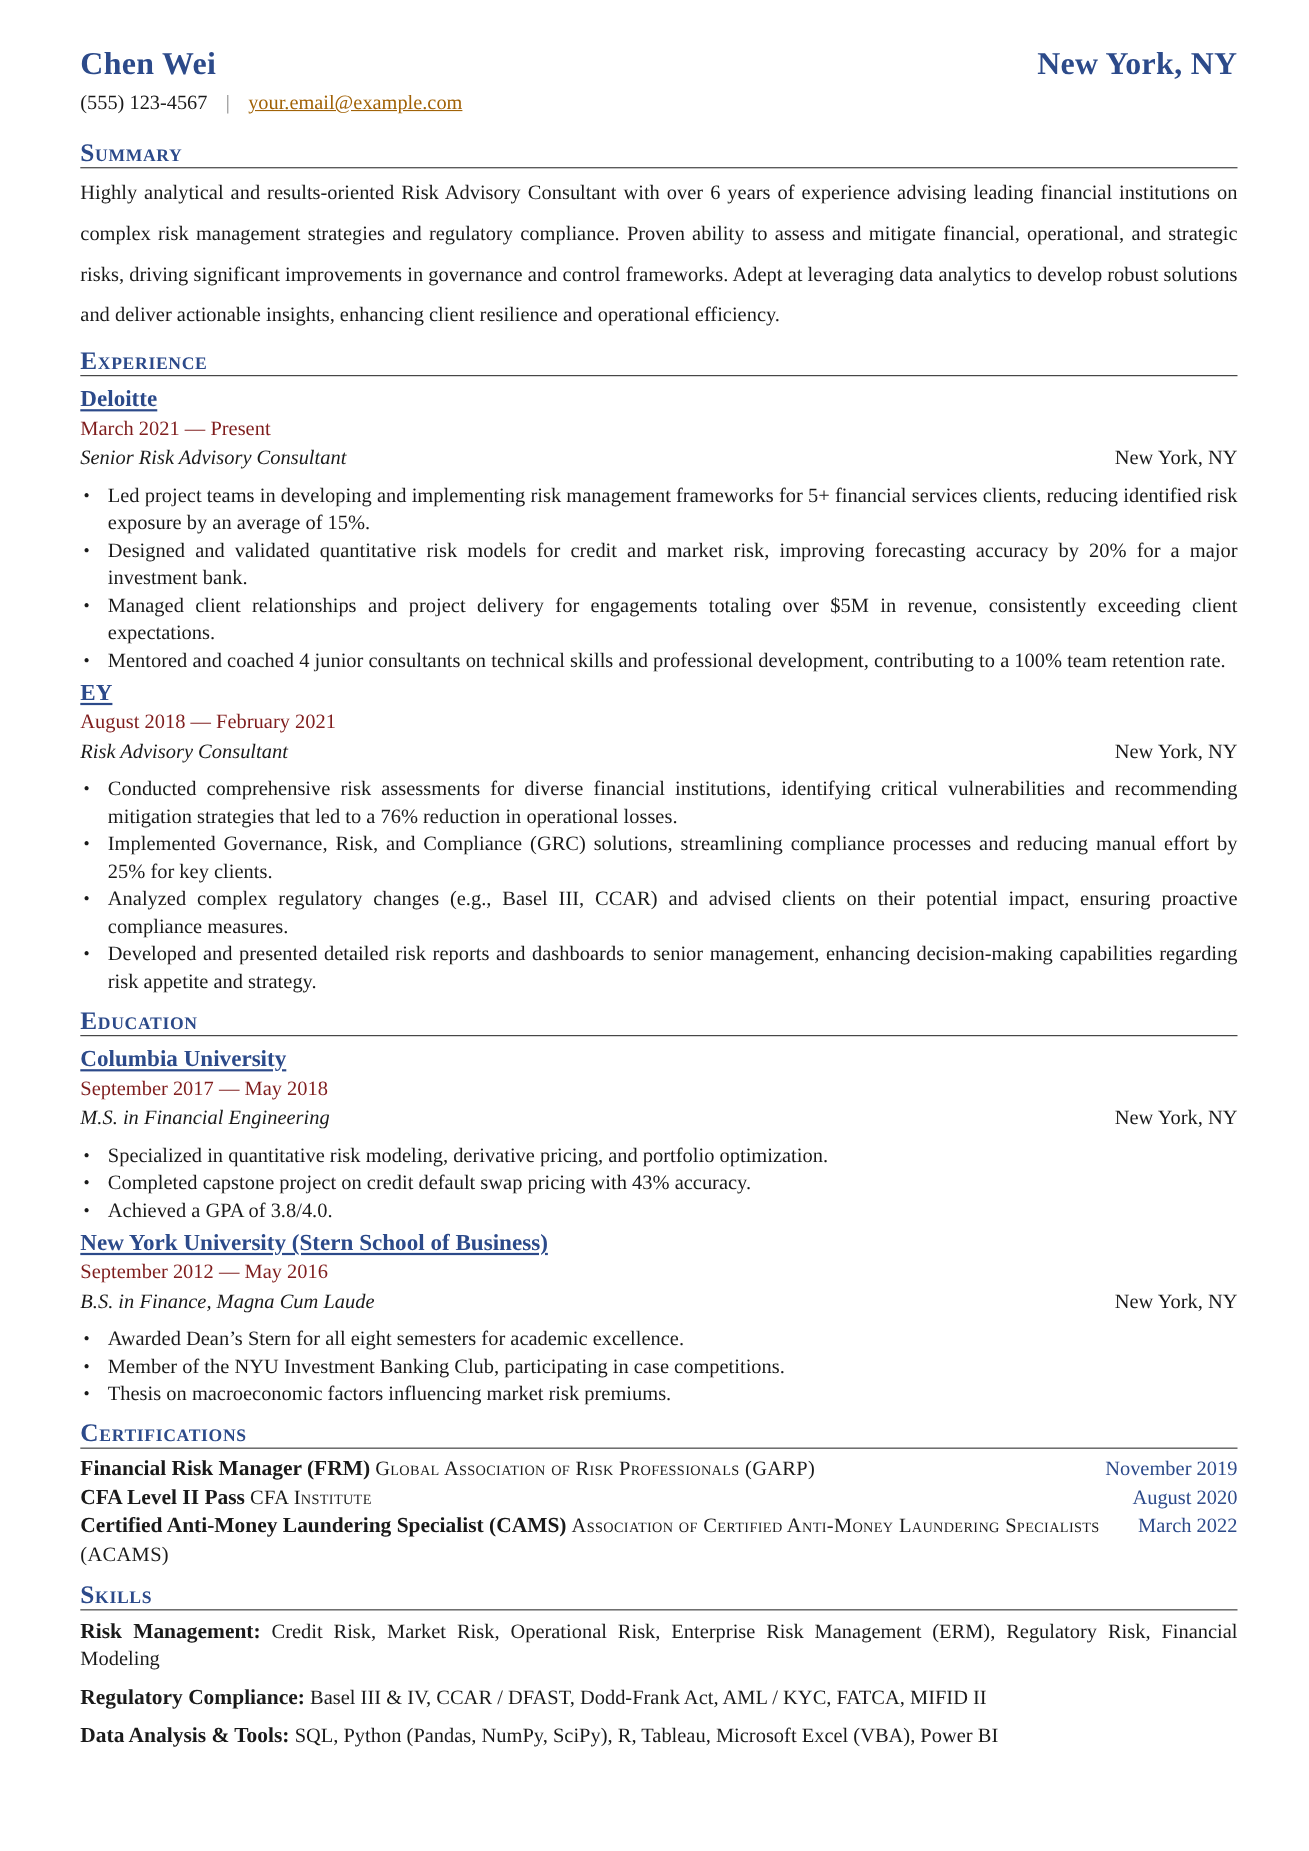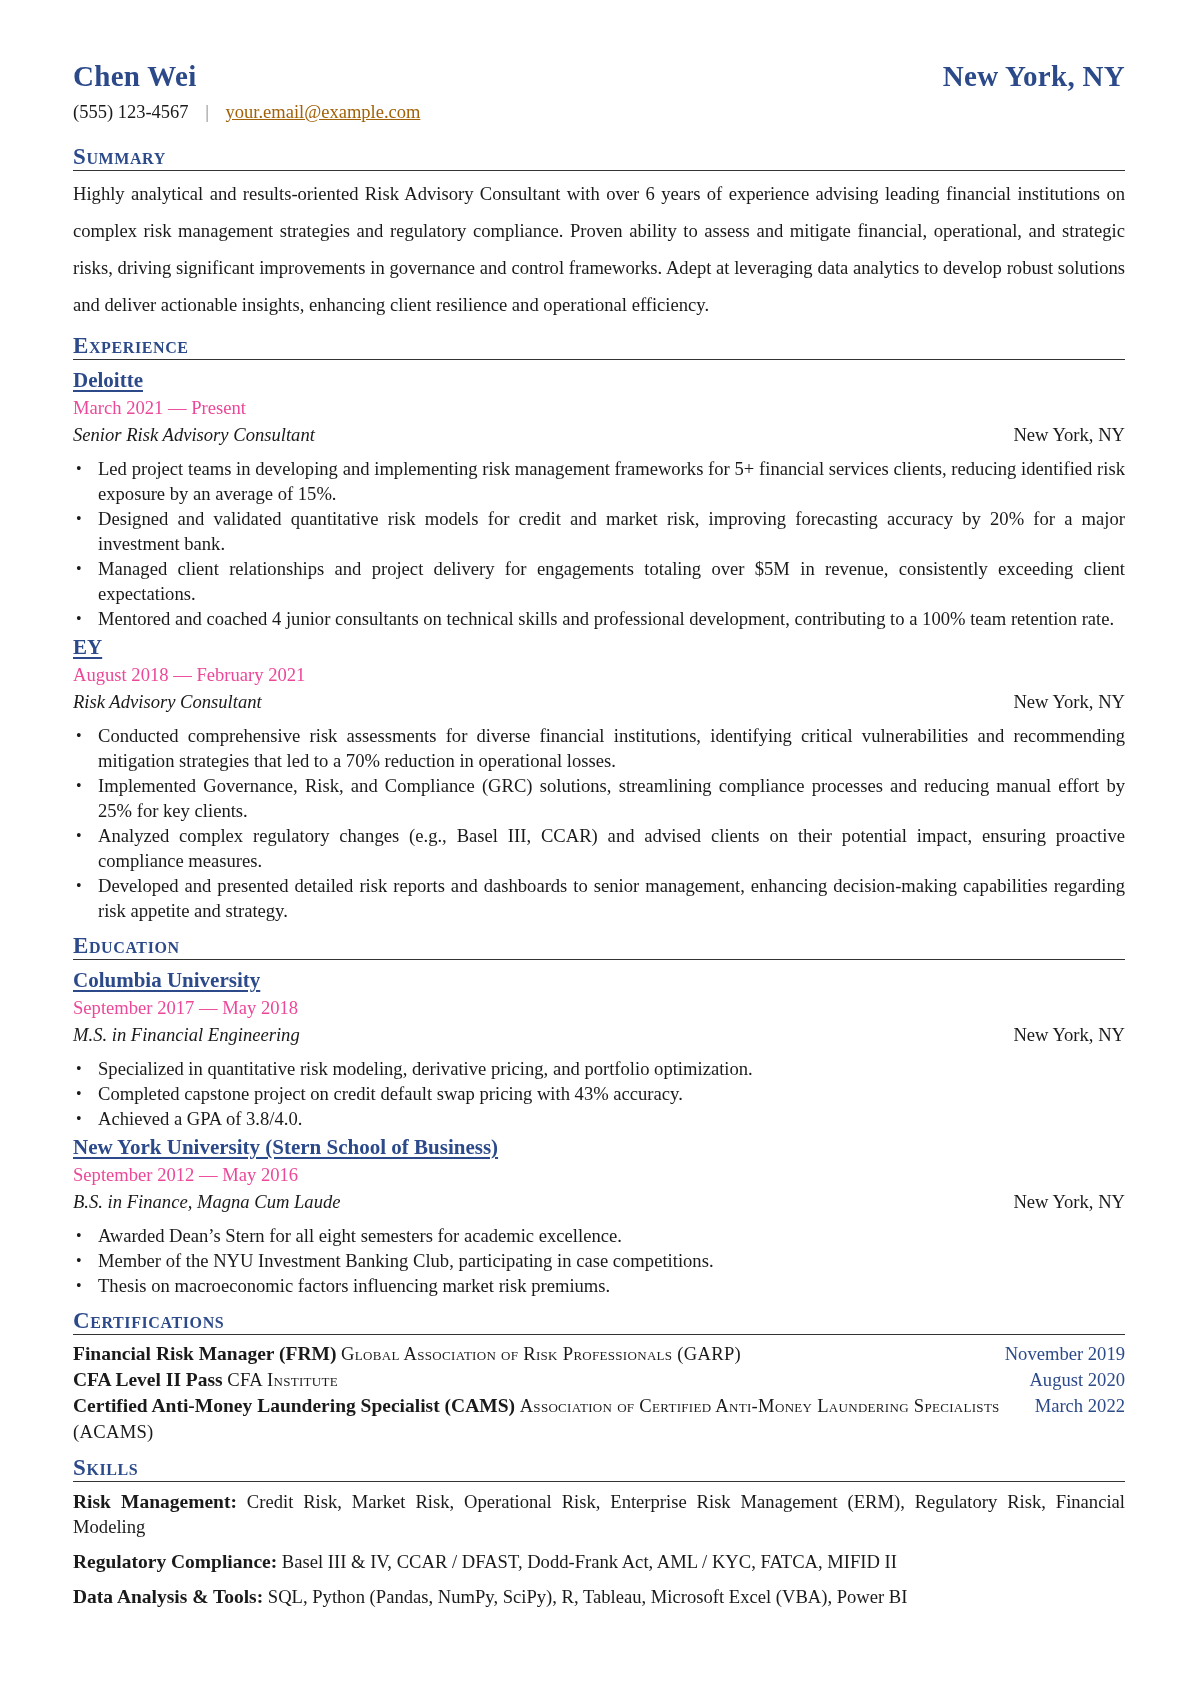--- a/index.html
+++ b/index.html
@@ -1,40 +1,40 @@
 <!DOCTYPE html>
 <html><head>
 <meta charset="utf-8">
 <style>
   html, body { margin: 0; padding: 0; background: #ffffff; }
   body {
     width: 1190px; height: 1683px; position: relative; overflow: hidden;
     font-family: "DejaVu Serif", "Liberation Serif", serif;
     color: #1a1a1a;
   }
-  .page { position: absolute; left: 73px; top: 60px; width: 1052px; }
+  .page { position: absolute; left: 73px; top: 42px; width: 1052px; }
   .header-row { display: flex; justify-content: space-between; align-items: baseline; height: 38px; }
   .name { font-family: "Liberation Serif", serif; font-weight: bold; font-size: 29px; color: #2c4a8a; letter-spacing: 0.3px; }
   .hdr-loc { font-family: "Liberation Serif", serif; font-weight: bold; font-size: 29px; color: #2c4a8a; letter-spacing: 0.3px; }
   .contact { font-family: "Liberation Serif", serif; font-size: 18.5px; margin-top: 4px; height: 26px; }
   .contact .sep { color: #888; margin: 0 12px; }
   .contact a { color: #a16207; text-decoration: underline; }
   .section-title {
     font-family: "Liberation Serif", serif; font-weight: bold; color: #2c4a8a;
     font-size: 23px; font-variant: small-caps; letter-spacing: 0.6px;
     border-bottom: 1.3px solid #333; padding-bottom: 0px; line-height: 26px;
   }
   .section { margin-top: 10px; }
   .para {
     font-family: "Liberation Serif", serif; font-size: 18.6px; line-height: 37px;
     text-align: justify; margin-top: 4px;
   }
   .entry-top { display: flex; justify-content: space-between; align-items: baseline; margin-top: 6px; line-height: 28px; flex-direction: column; }
   .entry-org { font-family: "Liberation Serif", serif; font-size: 21px; font-weight: bold; color: #2c4a8a; text-decoration: underline; text-underline-offset: 3px; }
-  .entry-date { font-family: "Liberation Serif", serif; font-size: 18.6px; color: #ec4899; }
+  .entry-date { font-family: "Liberation Serif", serif; font-size: 18.6px; color: #7f1d1d; }
   .entry-sub { display: flex; justify-content: space-between; align-items: baseline; line-height: 26px; }
   .entry-role { font-family: "Liberation Serif", serif; font-style: italic; font-size: 18.6px; }
   .entry-loc { font-family: "Liberation Serif", serif; font-size: 18.6px; }
   ul.bullets { margin: 8px 0 0 0; padding: 0 0 0 25px; list-style: none; }
   ul.bullets li {
     position: relative; font-family: "Liberation Serif", serif; font-size: 18.6px;
     line-height: 25px; text-align: justify;
   }
   ul.bullets li::before { content: "\2022"; position: absolute; left: -22px; top: 0; font-size: 16px; }
   .cert-row { display: flex; justify-content: space-between; align-items: baseline; font-family: "Liberation Serif", serif; font-size: 18.6px; line-height: 26px; }
@@ -88,21 +88,21 @@
     <div>
       <div class="entry-top" style="margin-top:2px">
         <a class="entry-org">EY</a>
         <span class="entry-date">August 2018 — February 2021</span>
       </div>
       <div class="entry-sub">
         <span class="entry-role">Risk Advisory Consultant</span>
         <span class="entry-loc">New York, NY</span>
       </div>
       <ul class="bullets">
-        <li>Conducted comprehensive risk assessments for diverse financial institutions, identifying critical vulnerabilities and recommending mitigation strategies that led to a 70% reduction in operational losses.</li>
+        <li>Conducted comprehensive risk assessments for diverse financial institutions, identifying critical vulnerabilities and recommending mitigation strategies that led to a 76% reduction in operational losses.</li>
         <li>Implemented Governance, Risk, and Compliance (GRC) solutions, streamlining compliance processes and reducing manual effort by 25% for key clients.</li>
         <li>Analyzed complex regulatory changes (e.g., Basel III, CCAR) and advised clients on their potential impact, ensuring proactive compliance measures.</li>
         <li>Developed and presented detailed risk reports and dashboards to senior management, enhancing decision-making capabilities regarding risk appetite and strategy.</li>
       </ul>
     </div>
   </div>
 
   <div class="section">
     <div class="section-title">Education</div>
 

